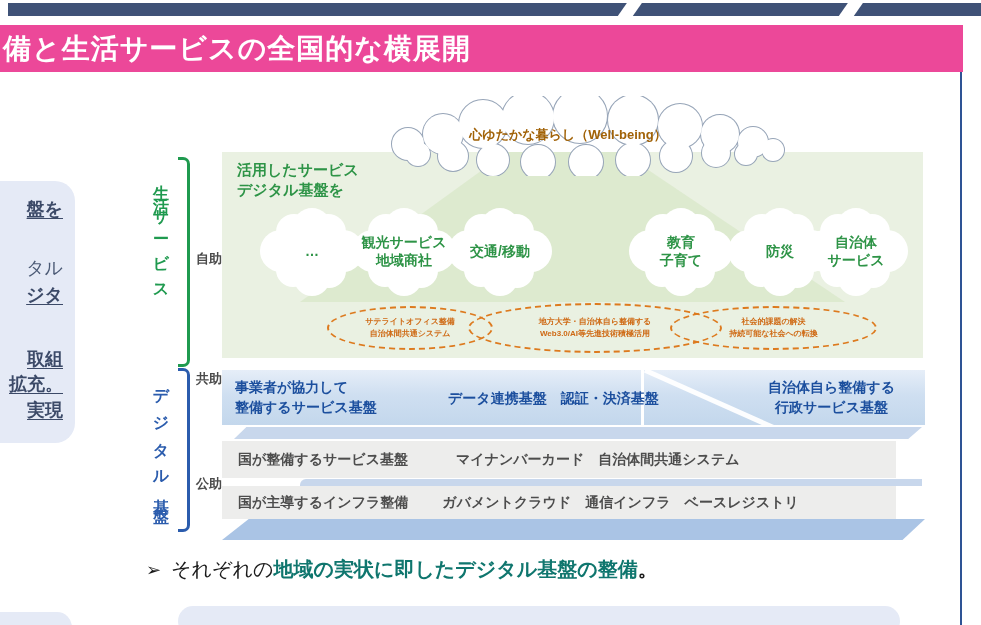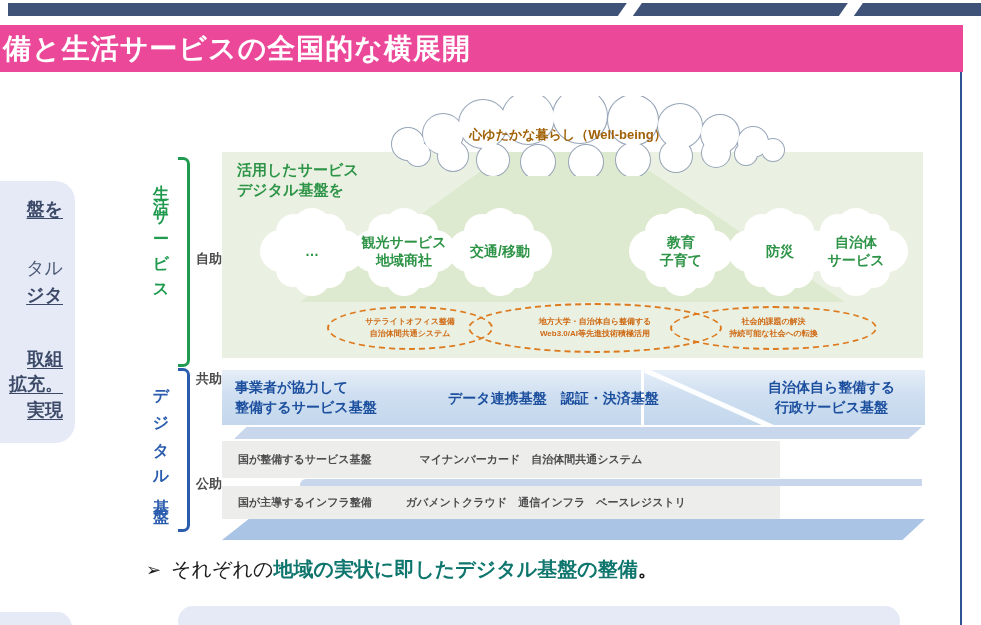--- a/index.html
+++ b/index.html
@@ -61,22 +61,22 @@
 
   
   .kyojo-row{position:absolute;left:222px;top:370px;width:703px;height:55px;
              background:linear-gradient(180deg,#e6eef8 0%,#cfdff1 45%,#c3d7ec 100%);}
   .kyojo-row .txt{position:absolute;color:#1c4f9e;font-weight:bold;font-size:14px;line-height:1.45;}
   .vstreak{position:absolute;left:419px;top:0;width:3px;height:55px;background:#fff;}
   .dstreak{position:absolute;left:424px;top:-2px;width:152px;height:5px;background:rgba(255,255,255,0.95);
            transform:rotate(24deg);transform-origin:0 0;}
 
   .band{position:absolute;background:#c8d7ec;}
-  .gray-row{position:absolute;left:222px;width:558px;background:#ededec;display:flex;align-items:center;
-            color:#4d4d4d;font-weight:bold;font-size:11px;white-space:pre;}
+  .gray-row{position:absolute;left:222px;width:674px;background:#ededec;display:flex;align-items:center;
+            color:#4d4d4d;font-weight:bold;font-size:14px;white-space:pre;}
   .trapezoid{position:absolute;left:222px;top:519px;width:703px;height:21px;background:#aac4e5;
              clip-path:polygon(3.8% 0,100% 0,96.8% 100%,0% 100%);}
 
   
   .bottom-note{position:absolute;left:146px;top:556px;font-size:20px;color:#1a1a1a;white-space:nowrap;}
   .bottom-note .arrow{font-size:18px;margin-right:10px;}
   .bottom-note .emph{color:#0f766e;font-weight:bold;}
   .bottom-note .suffix{font-weight:bold;}
 
   

